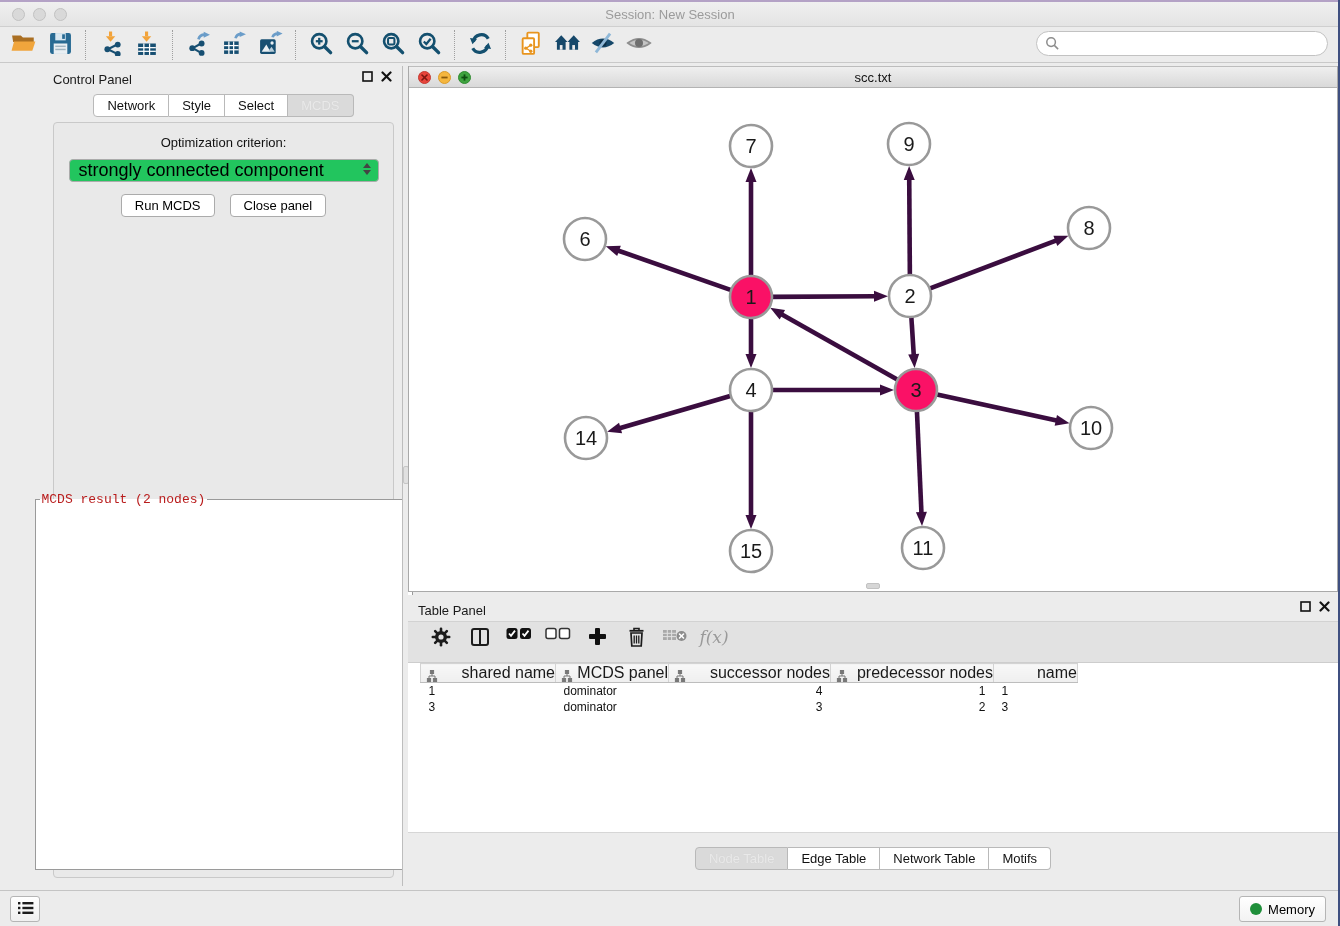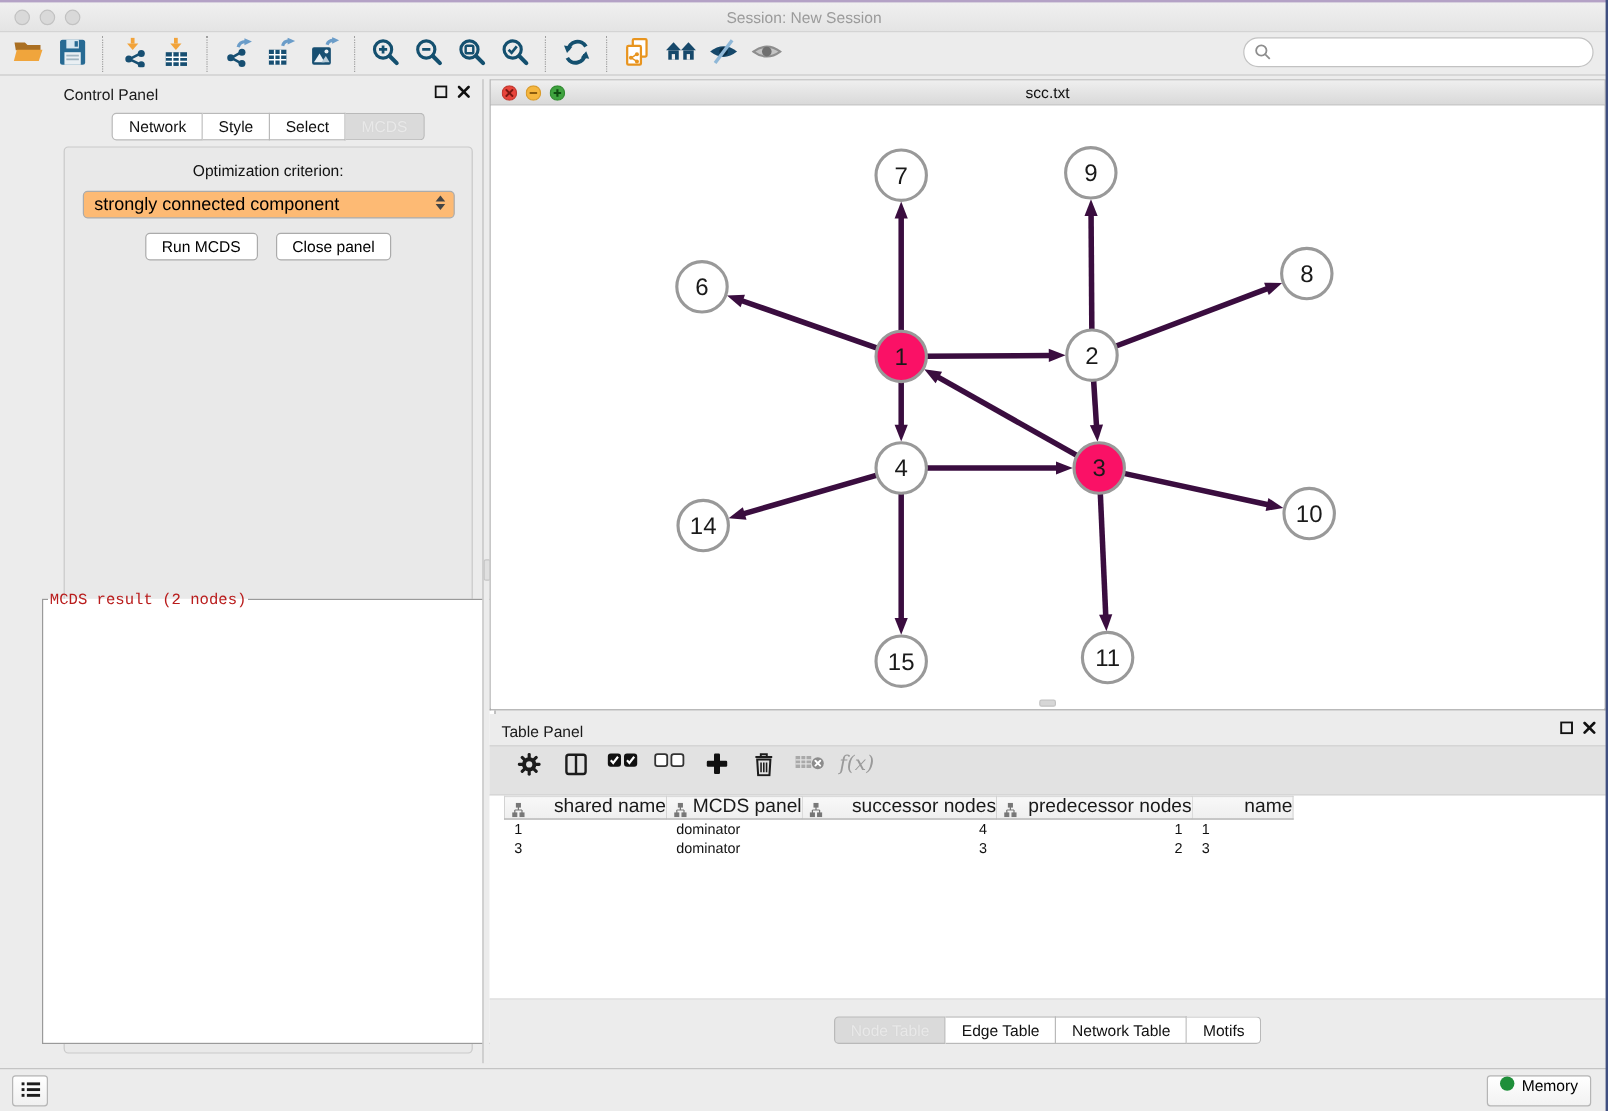--- a/index.html
+++ b/index.html
@@ -31,21 +31,21 @@
   .control-panel{position:absolute;left:0;top:66px;width:402px;height:820px;background:#ececec;display:flex;flex-direction:column;padding-left:45px;}
   .cp-head{position:relative;height:24px;padding:4px 8px;}
   .cp-icons{position:absolute;right:10px;top:5px;display:flex;gap:8px;align-items:center;}
   .tabrow{display:flex;justify-content:center;margin:4px 0 2px;}
   .tab{font-size:13px;padding:3px 13px;background:#fff;border:1px solid #b9b9b9;border-left:none;color:#111;cursor:pointer;}
   .tab:first-child{border-left:1px solid #b9b9b9;border-radius:4px 0 0 4px;}
   .tab:last-child{border-radius:0 4px 4px 0;}
   .tab.active{background:#dadada;color:#e9e9e9;text-shadow:0 0 1px #cfcfcf;}
   .tabpane{flex:1;margin:3px 8px 8px;border:1px solid #c9c9c9;border-radius:4px;background:#e9e9e9;display:flex;flex-direction:column;align-items:center;padding-top:12px;}
   .opt-label{font-size:13px;color:#111;}
-  .dropdown{position:relative;width:310px;height:23px;margin-top:9px;background:#fdba74;border:1px solid #ababab;border-radius:4px;font-size:15px;display:flex;align-items:center;padding-left:9px;cursor:pointer;}
+  .dropdown{position:relative;width:310px;height:23px;margin-top:9px;background:#22c55e;border:1px solid #ababab;border-radius:4px;font-size:18px;display:flex;align-items:center;padding-left:9px;cursor:pointer;}
   .dd-arrows{position:absolute;right:7px;top:3px;display:flex;flex-direction:column;gap:2px;}
   .dd-arrows i{display:block;width:0;height:0;border-left:4px solid transparent;border-right:4px solid transparent;}
   .dd-up{border-bottom:5px solid #444;}
   .dd-down{border-top:5px solid #444;}
   .btnrow{display:flex;gap:15px;margin-top:12px;}
   .pbtn{font-size:13px;padding:3px 13px;background:#fff;border:1px solid #ababab;border-radius:4px;cursor:pointer;font-family:"Liberation Sans",sans-serif;}
   .spacer{flex:1;}
   .result-fieldset{width:378px;height:378px;border:1px solid #9a9a9a;margin-bottom:7px;background:#fff;position:relative;}
   .result-fieldset legend{font-size:13px;color:#b91c1c;margin-left:4px;padding:0 2px;background:transparent;font-family:Liberation Mono, monospace;}
   .result-text{position:absolute;left:1px;right:12px;top:1px;bottom:1px;font-size:12px;line-height:17px;padding:2px 5px;white-space:pre;color:#111;overflow:hidden;}
@@ -74,21 +74,21 @@
   table.ntable{border-collapse:collapse;margin-left:12px;font-size:12px;}
   .ntable th{position:relative;height:19px;font-weight:normal;font-size:16px;color:#1a1a1a;background:linear-gradient(#f8f8f8,#efefef);border:1px solid #d3d3d3;border-bottom:1px solid #bdbdbd;text-align:right;}
   .ntable th .sort-ico{position:absolute;left:5px;top:4px;}
   .ntable td{height:16px;padding:0 8px;color:#111;}
   .ntable td.r{text-align:right;} .ntable td.l{text-align:left;}
   .tp-tabrow{display:flex;justify-content:center;margin-top:14px;}
 
   
   .statusbar{position:absolute;left:0;right:0;bottom:0;height:36px;background:#ececec;border-top:1px solid #c4c4c4;}
   .list-btn{position:absolute;left:10px;top:5px;width:30px;height:26px;background:linear-gradient(#fff,#f0f0f0);border:1px solid #b5b5b5;border-radius:3px;display:flex;align-items:center;justify-content:center;cursor:pointer;}
-  .mem-btn{position:absolute;right:14px;top:5px;height:26px;background:linear-gradient(#fff,#f2f2f2);border:1px solid #b5b5b5;border-radius:3px;display:flex;gap:6px;padding:0 10px;font-size:13px;cursor:pointer;}
+  .mem-btn{position:absolute;right:14px;top:5px;height:26px;background:linear-gradient(#fff,#f2f2f2);border:1px solid #b5b5b5;border-radius:3px;display:flex;align-items:center;gap:6px;padding:0 10px;font-size:13px;cursor:pointer;}
   .mem-dot{width:12px;height:12px;border-radius:50%;background:#1f8f3a;}
 </style>
 </head>
 <body>
 
 <div class="app">
   <div class="edge-top"></div>
   <div class="edge-right"></div>
 
   <div class="titlebar">

